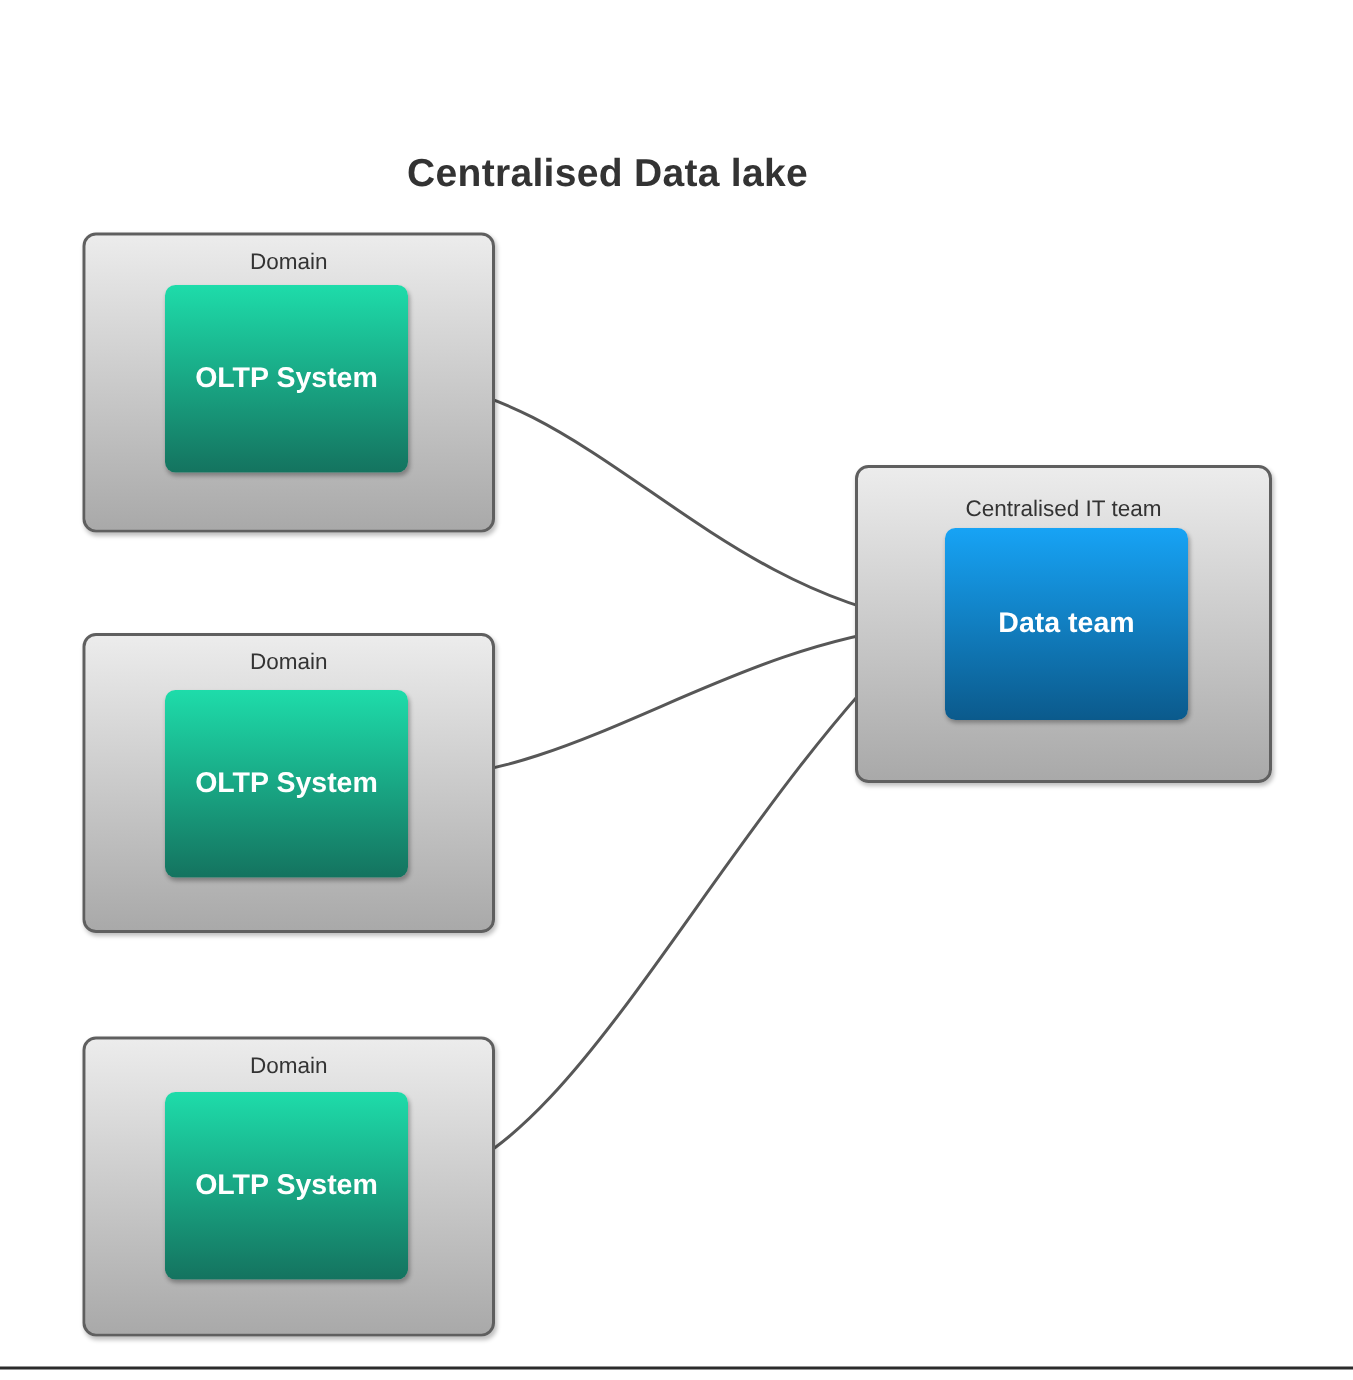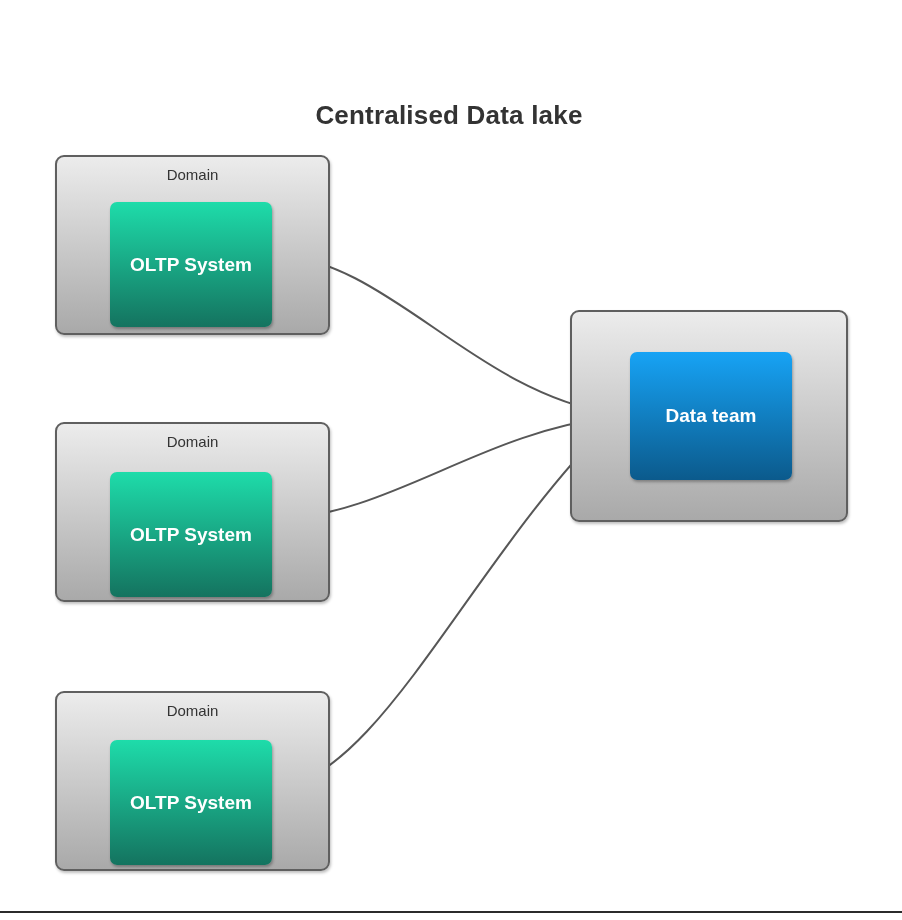--- a/index.html
+++ b/index.html
@@ -15,40 +15,39 @@
     position: absolute;
     left: 0;
     top: 100px;
     width: 810px;
     margin: 0;
     text-align: center;
     font-size: 26px;
     font-weight: 700;
     color: var(--title-color, #333333);
     letter-spacing: 0.2px;
-    padding-left: 44px;
   }
   .connectors {
     position: absolute;
     left: 0; top: 0;
     pointer-events: none;
   }
   .connector {
     fill: none;
     stroke: var(--connector, #575757);
     stroke-width: 2;
   }
   .arrowhead {
     fill: var(--connector, #575757);
     stroke: none;
   }
   .group-box {
     position: absolute;
     width: 275px;
-    height: 180px;
+    height: 200px;
     box-sizing: border-box;
     border: 2px solid var(--container-border, #5f5f5f);
     border-radius: 9px;
     background: linear-gradient(180deg, var(--container-top, #ececec) 0%, var(--container-bottom, #a9a9a9) 100%);
     box-shadow: 1px 2px 3px rgba(0,0,0,0.25);
   }
   .domain-1 { left: 55px; top: 155px; }
   .domain-2 { left: 55px; top: 422px; }
   .domain-3 { left: 55px; top: 691px; }
   .central  { left: 570px; top: 310px; width: 278px; height: 212px; }
@@ -74,21 +73,20 @@
     justify-content: center;
     color: #ffffff;
     font-weight: 700;
     font-size: 19px;
     box-shadow: 1px 2px 3px rgba(0,0,0,0.3);
   }
   .domain-2 .node { top: 36px; }
   .domain-3 .node { top: 35px; }
   .oltp {
     background: linear-gradient(180deg, var(--oltp-top, #1edcaa) 0%, var(--oltp-bottom, #14735f) 100%);
-    margin-top: 12px;
   }
   .datalake {
     left: 58px;
     top: 40px;
     width: 162px;
     height: 128px;
     background: linear-gradient(180deg, var(--datalake-top, #17a3f5) 0%, var(--datalake-bottom, #0b5a8c) 100%);
   }
   .bottom-rule {
     position: absolute;
@@ -128,20 +126,21 @@
   </div>
 
   <div class="group-box domain-3">
     <div class="group-label">Domain</div>
     <div class="node oltp">
       <span>OLTP System</span>
     </div>
   </div>
 
   <div class="group-box central">
+    <div class="group-label">Centralised IT team</div>
     <div class="node datalake">
       <span>Data team</span>
     </div>
   </div>
 
   <div class="bottom-rule"></div>
 
 </div>
 
 </body></html>

